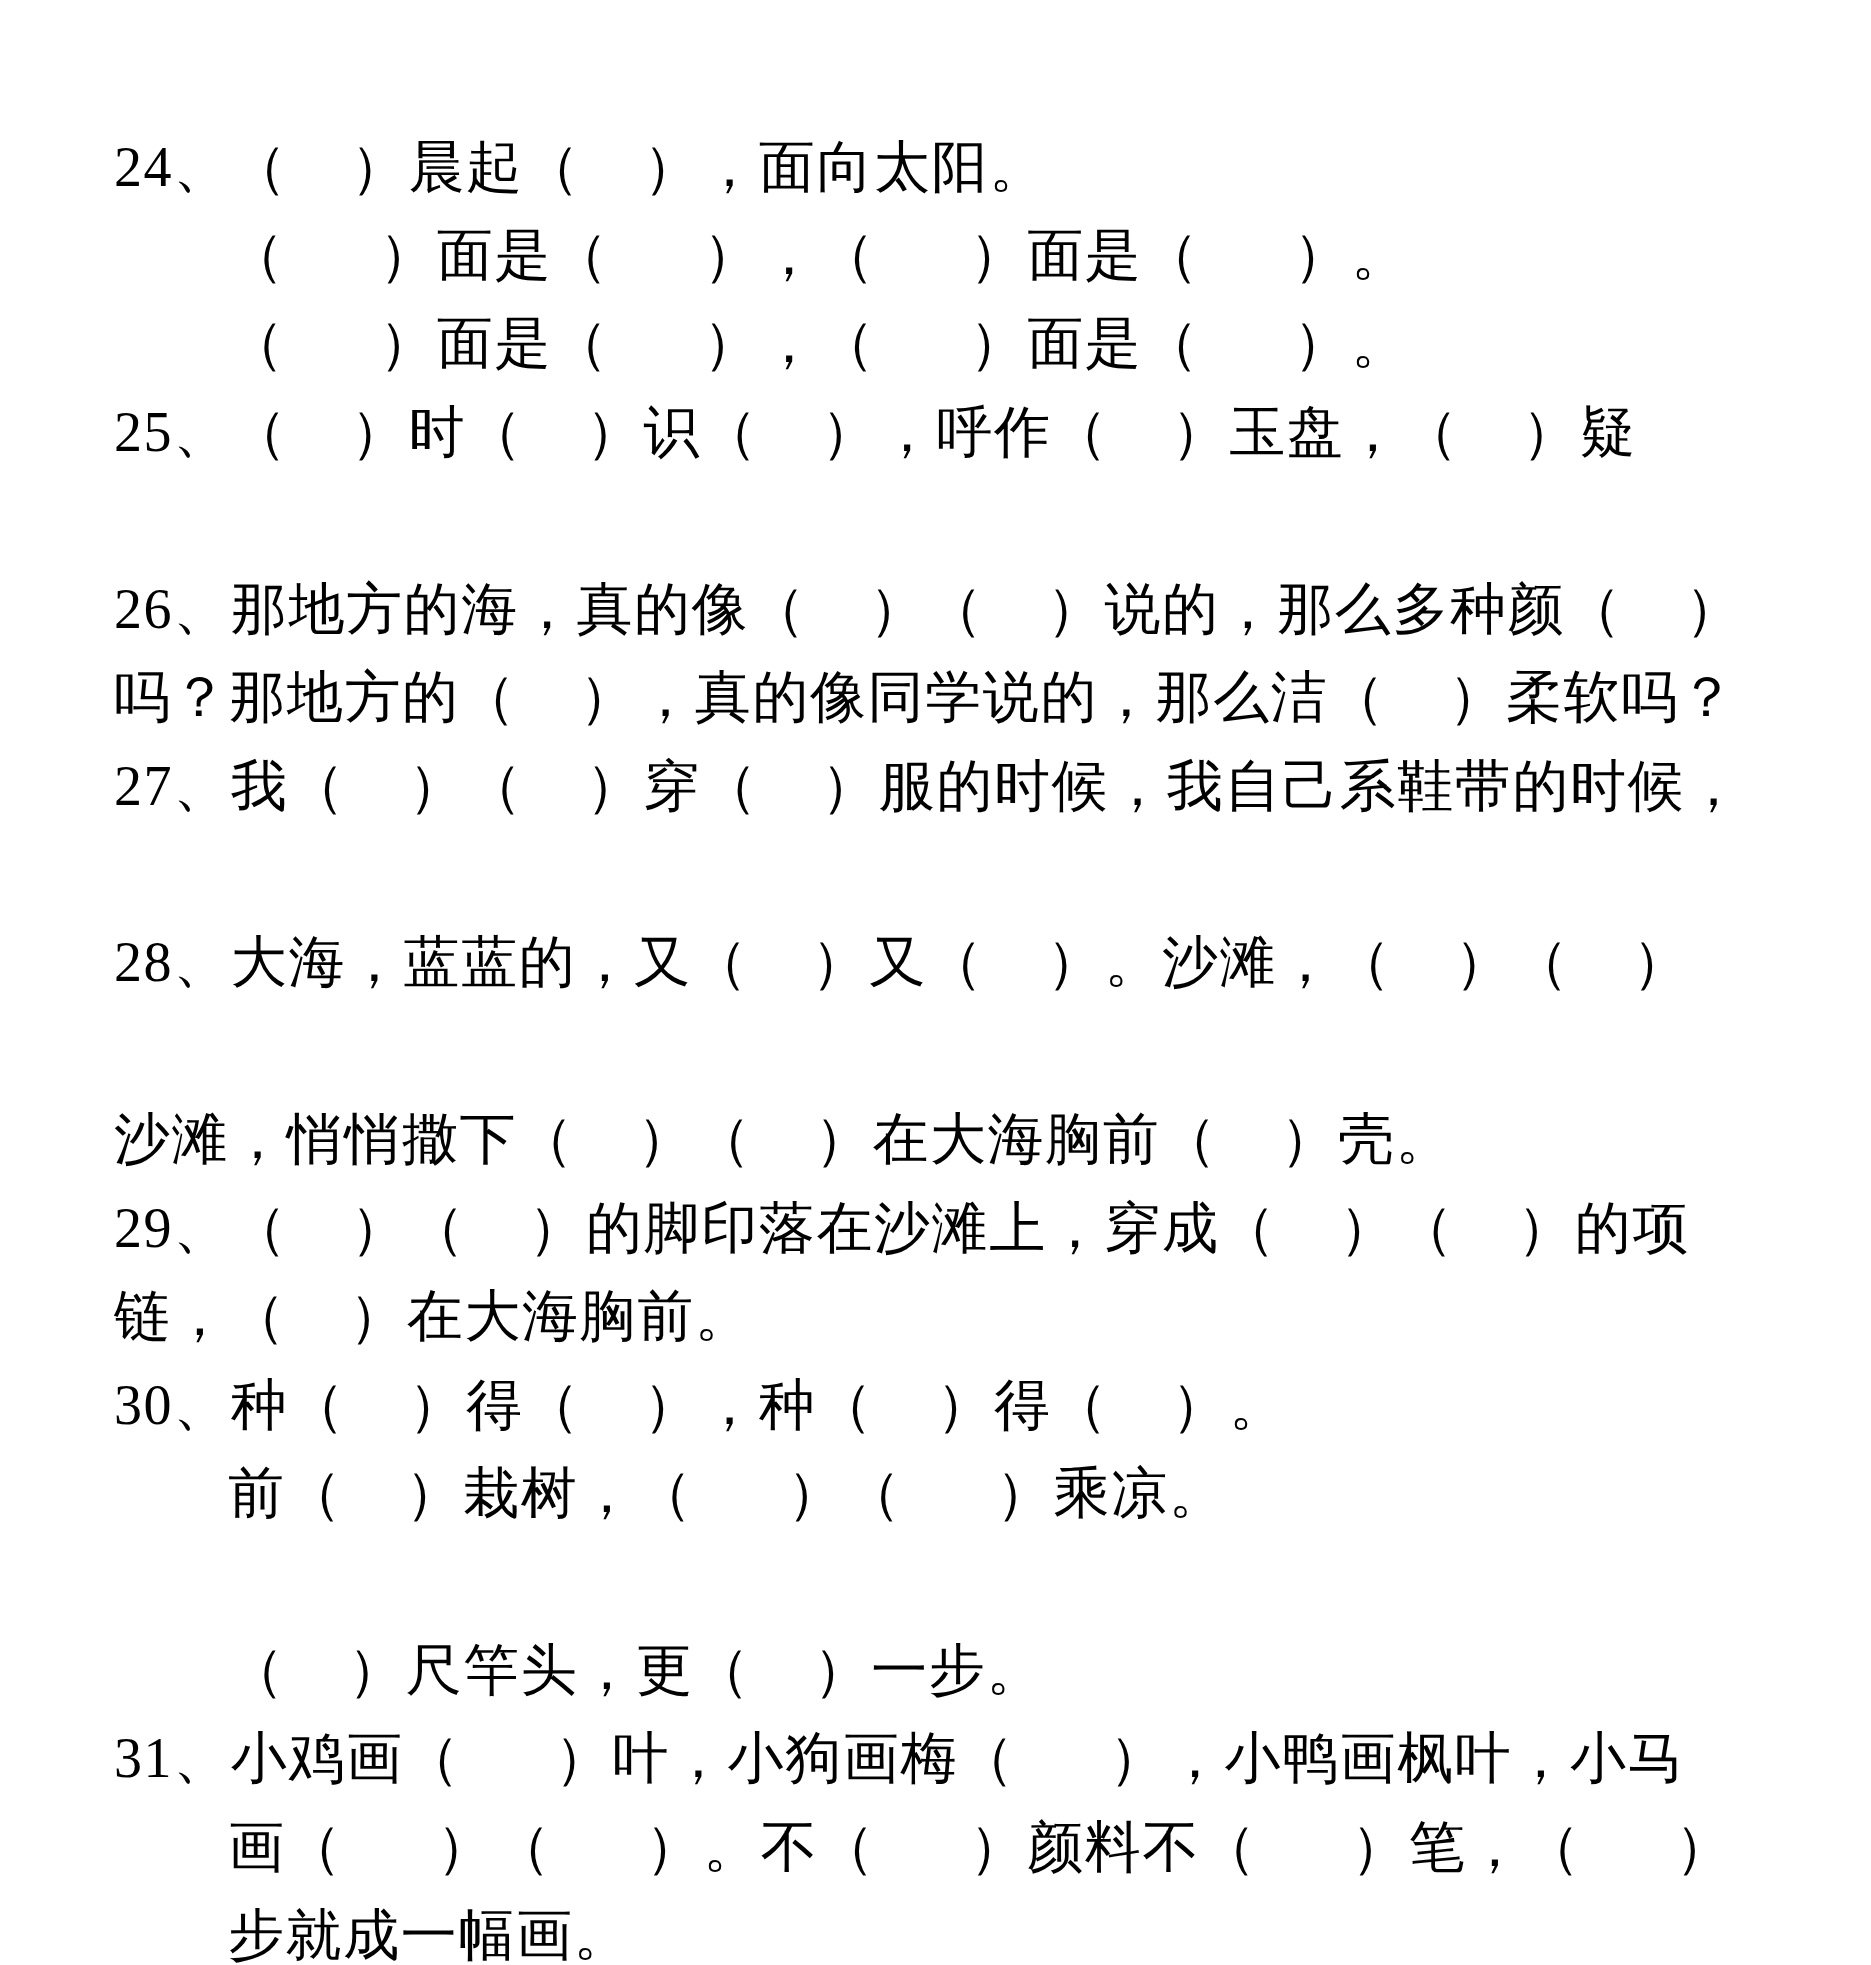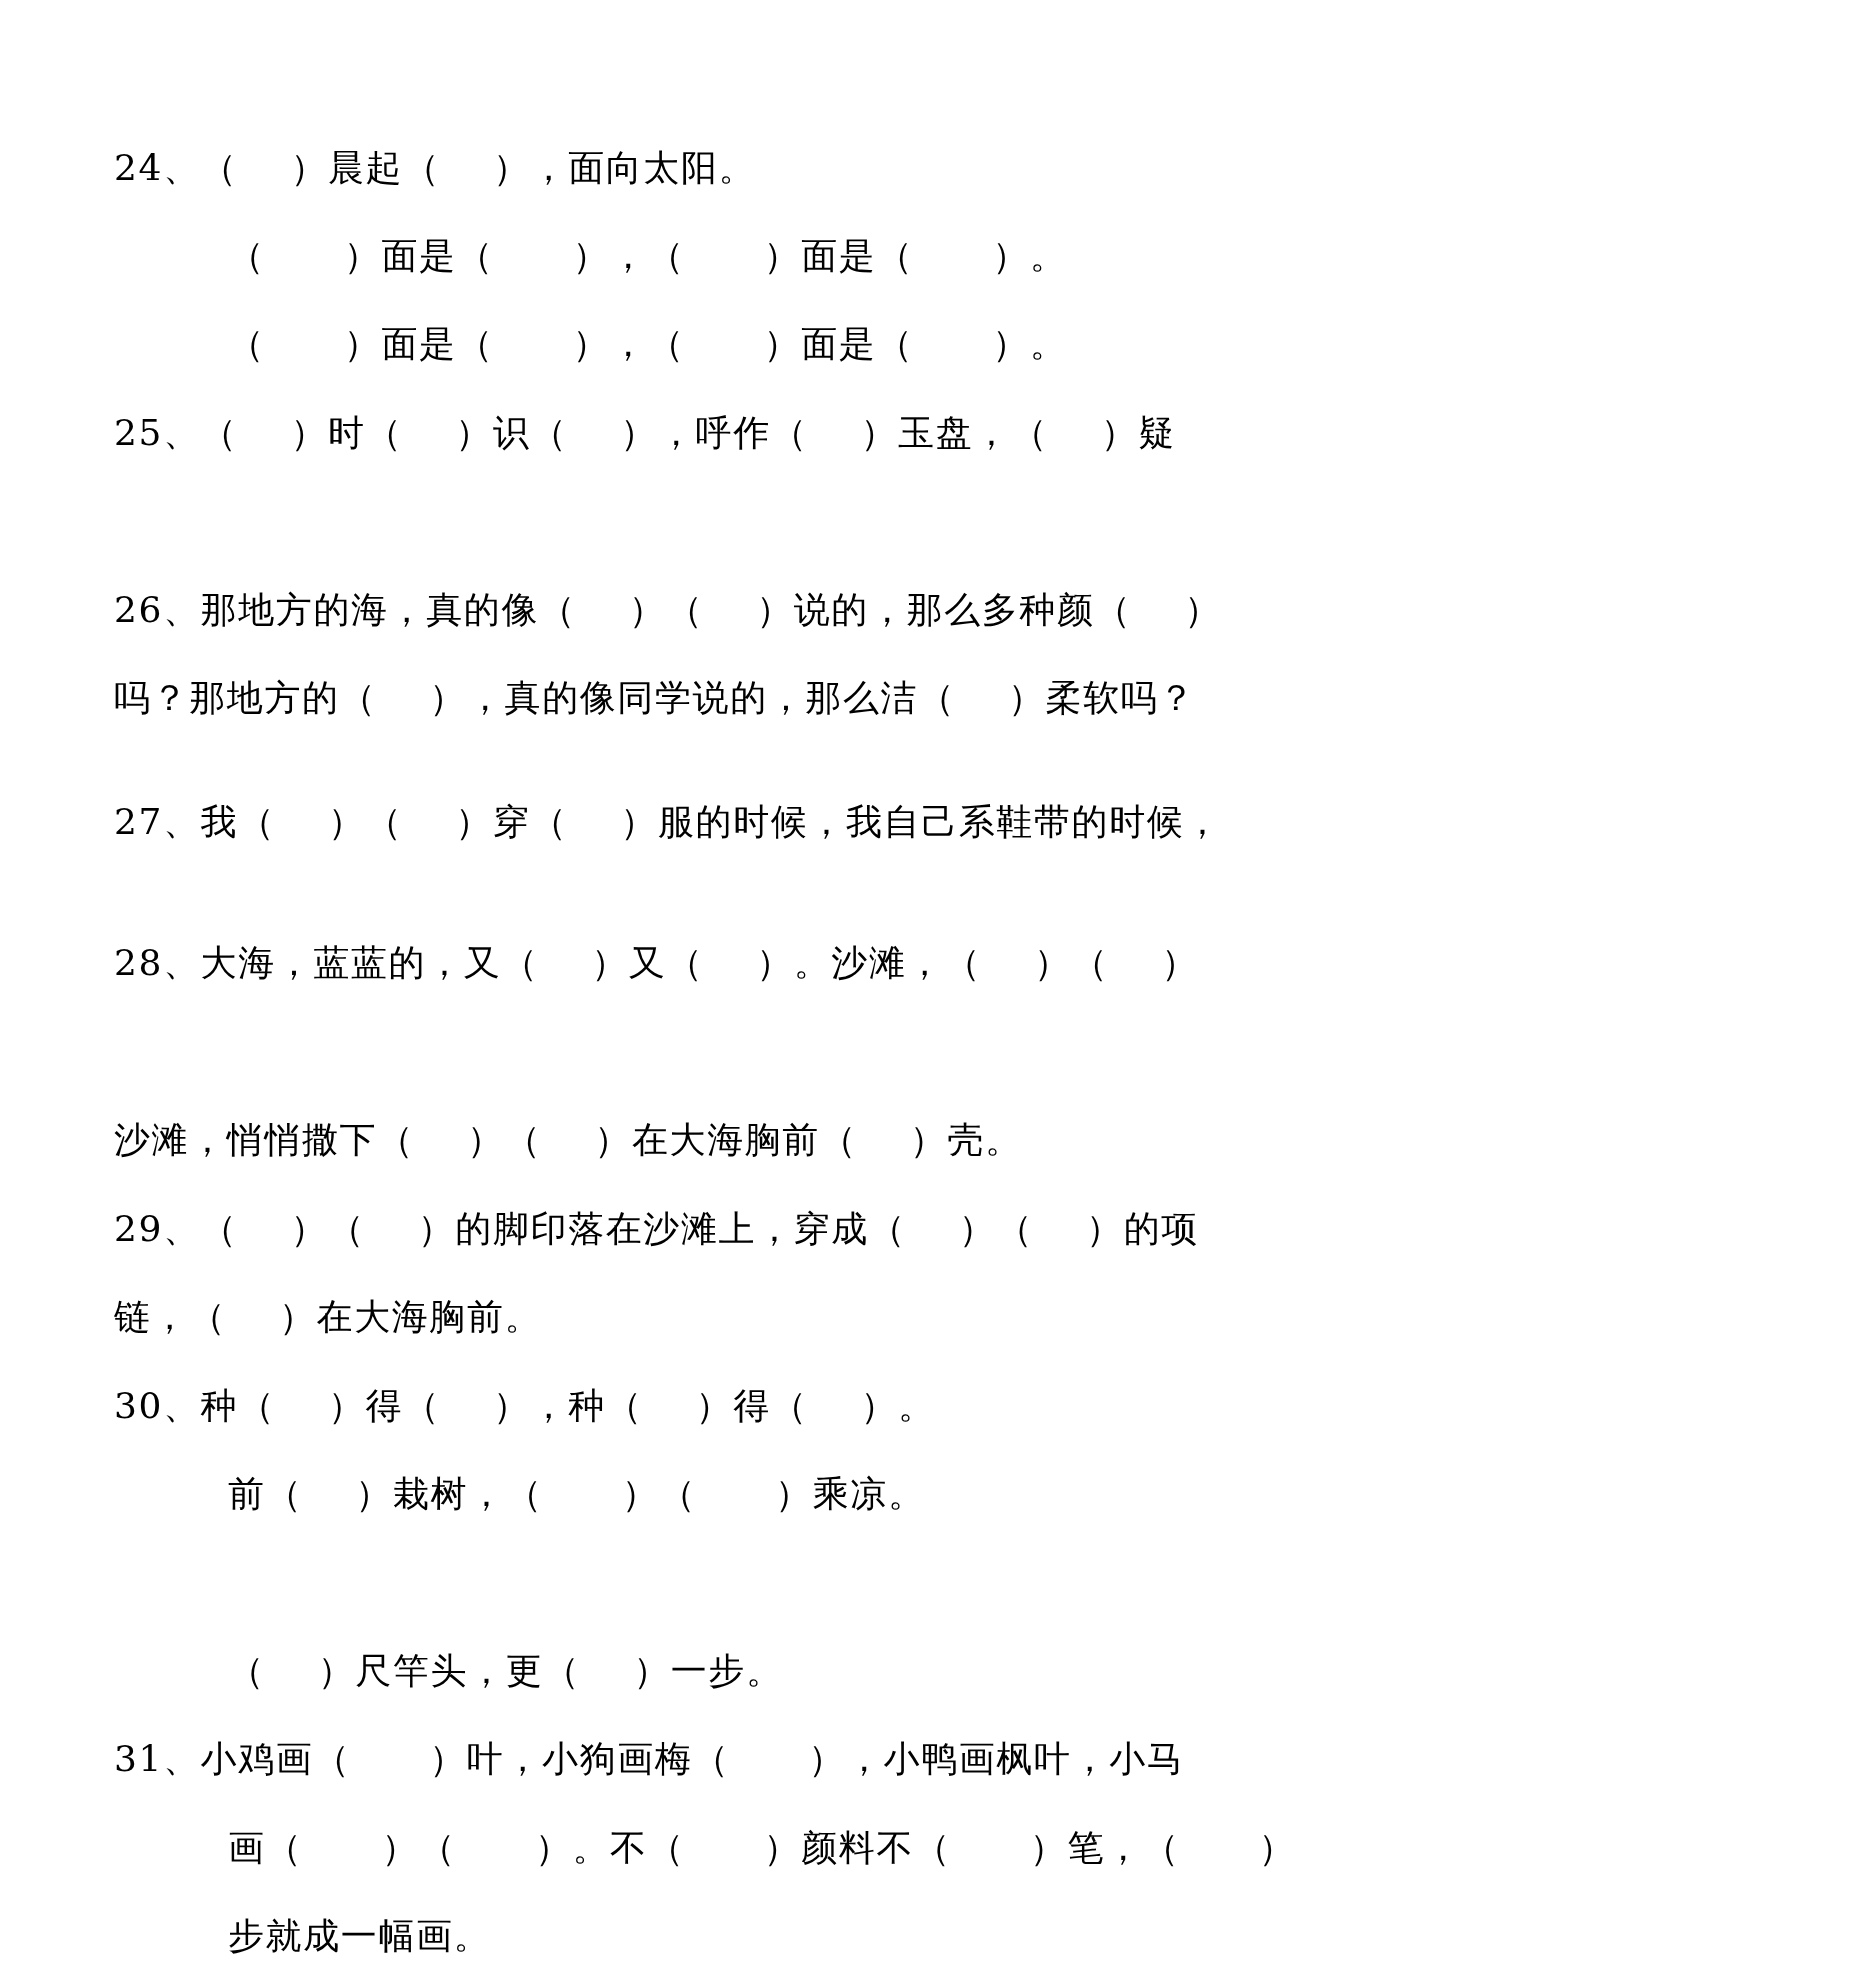--- a/index.html
+++ b/index.html
@@ -18,43 +18,44 @@
     .page {
       position: absolute;
       left: 0; top: 0;
       width: 1872px;
       height: 2647px;
       background: #ffffff;
     }
     .line {
       position: absolute;
       left: 114px;
-      font-size: 36px;
+      font-size: 56px;
       line-height: 59px;
       height: 59px;
       white-space: pre;
       letter-spacing: 1.6px;
+      font-family: Liberation Serif, serif;
     }
     .indent { left: 228px; }
   </style>
 </head>
 <body>
 
 <div class="page">
 
   <div class="line" style="top:138px">24、（    ）晨起（    ），面向太阳。</div>
   <div class="line indent" style="top:226px">（      ）面是（      ），（      ）面是（      ）。</div>
   <div class="line indent" style="top:314px">（      ）面是（      ），（      ）面是（      ）。</div>
 
   <div class="line" style="top:403px">25、（    ）时（    ）识（    ），呼作（    ）玉盘，（    ）疑</div>
 
   <div class="line" style="top:580px">26、那地方的海，真的像（    ）（    ）说的，那么多种颜（    ）</div>
   <div class="line" style="top:668px">吗？那地方的（    ），真的像同学说的，那么洁（    ）柔软吗？</div>
 
-  <div class="line" style="top:792px">27、我（    ）（    ）穿（    ）服的时候，我自己系鞋带的时候，</div>
+  <div class="line" style="top:757px">27、我（    ）（    ）穿（    ）服的时候，我自己系鞋带的时候，</div>
 
   <div class="line" style="top:933px">28、大海，蓝蓝的，又（    ）又（    ）。沙滩，（    ）（    ）</div>
   <div class="line" style="top:1110px">沙滩，悄悄撒下（    ）（    ）在大海胸前（    ）壳。</div>
 
   <div class="line" style="top:1199px">29、（    ）（    ）的脚印落在沙滩上，穿成（    ）（    ）的项</div>
   <div class="line" style="top:1287px">链，（    ）在大海胸前。</div>
 
   <div class="line" style="top:1376px">30、种（    ）得（    ），种（    ）得（    ）。</div>
   <div class="line indent" style="top:1464px">前（    ）栽树，（      ）（      ）乘凉。</div>
   <div class="line indent" style="top:1641px">（    ）尺竿头，更（    ）一步。</div>

